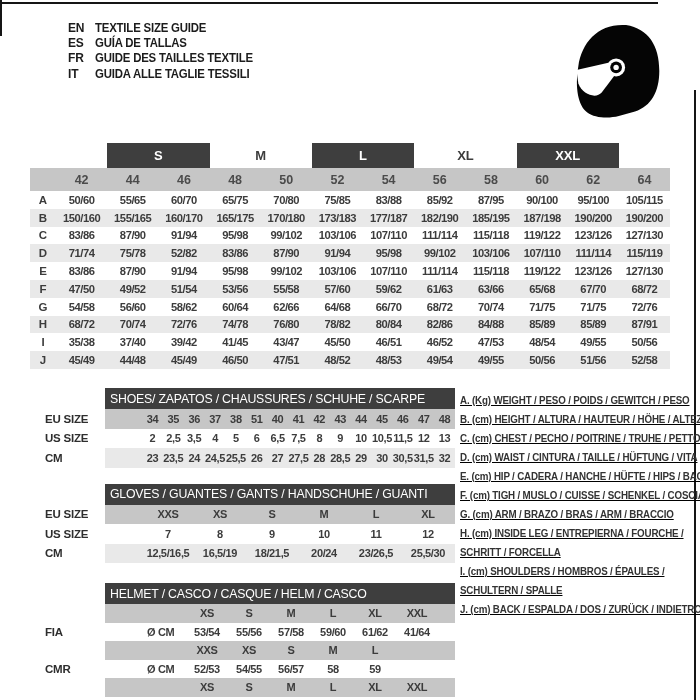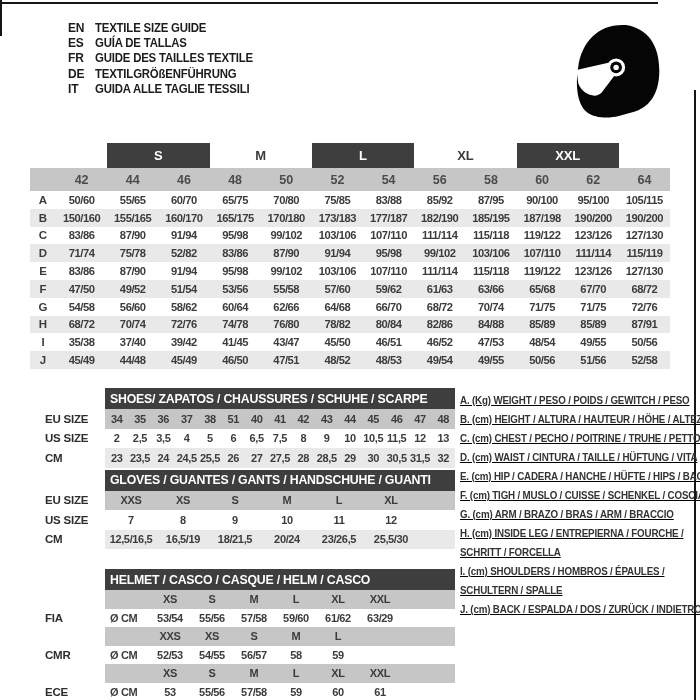--- a/index.html
+++ b/index.html
@@ -35,33 +35,33 @@
   .letter-cell{display:flex;align-items:center;justify-content:center;font-weight:700;font-size:11.5px;color:#3c3c3c;}
   .val-cell{display:flex;align-items:center;justify-content:center;font-weight:700;font-size:11.2px;
             color:#3c3c3c;letter-spacing:-0.45px;}
 
   
   .bottom{position:absolute;left:30px;top:388px;width:425px;}
   .b-row{display:grid;grid-template-columns:75px 350px;height:19.5px;}
   .bar-row{height:21px;}
   .helm-row{height:18.5px;}
   .b-label{display:flex;align-items:center;font-weight:700;font-size:11.5px;color:#2e2e2e;padding-left:15px;letter-spacing:-0.2px;text-align:center;}
-  .bar{background:var(--dark,#3e3e3e);color:#fff;display:flex;align-items:center;font-weight:700;
+  .bar{background:var(--dark,#3e3e3e);color:#fff;display:flex;align-items:center;font-weight:400;
        font-size:12.3px;padding-left:5px;letter-spacing:-0.2px;white-space:nowrap;overflow:hidden;}
-  .b-band{display:grid;}
+  .b-band{display:grid;padding-left:37px;}
   .shoes-band{grid-template-columns:repeat(15,1fr);}
   .gloves-band{grid-template-columns:repeat(6,52px) 1fr;}
   .helm-band{grid-template-columns:44px repeat(6,42px) 1fr;}
   .gray{background:var(--band,#c6c6c6);}
   .stripe{background:var(--stripe,#e9e9e9);}
   .white{background:transparent;}
   .b-val{display:flex;align-items:center;justify-content:center;font-weight:700;font-size:11px;
          color:#3c3c3c;letter-spacing:-0.35px;white-space:nowrap;}
   .unit-cell{justify-content:flex-start;padding-left:5px;}
-  .gloves-sect{margin-top:2px;}
+  .gloves-sect{margin-top:16px;}
   .helm-sect{margin-top:20px;}
 
   
   .legend{position:absolute;left:460px;top:391px;width:238px;text-decoration:underline;}
   .lg-line{white-space:nowrap;font-weight:700;font-size:11.5px;color:#333;line-height:19px;
            letter-spacing:-0.2px;transform:scaleX(0.85);transform-origin:0 50%;}
 </style>
 </head>
 <body>
 
@@ -75,24 +75,20 @@
         <div class="lang-code">EN</div>
         <div class="lang-label">TEXTILE SIZE GUIDE</div>
       </div>
       <div class="lang-row">
         <div class="lang-code">ES</div>
         <div class="lang-label">GUÍA DE TALLAS</div>
       </div>
       <div class="lang-row">
         <div class="lang-code">FR</div>
         <div class="lang-label">GUIDE DES TAILLES TEXTILE</div>
-      </div>
-      <div class="lang-row">
-        <div class="lang-code">DE</div>
-        <div class="lang-label">TEXTILGRÖßENFÜHRUNG</div>
       </div>
       <div class="lang-row">
         <div class="lang-code">IT</div>
         <div class="lang-label">GUIDA ALLE TAGLIE TESSILI</div>
       </div>
     </div>
 
   <div class="helmet">
     <svg viewBox="0 0 100 110" width="90" height="102" aria-hidden="true">
       <path d="M60 4 C30 2 11 22 7 50 C3 74 7 94 17 101 C25 107 40 108 52 105 L70 100 C88 94 97 78 97 55 C97 27 85 8 60 4 Z" fill="#050505"></path>
@@ -412,21 +408,21 @@
           </div>
           <div class="b-row helm-row">
             <div class="b-label">FIA</div>
             <div class="b-band helm-band white">
               <div class="b-val unit-cell">Ø CM</div>
               <div class="b-val">53/54</div>
               <div class="b-val">55/56</div>
               <div class="b-val">57/58</div>
               <div class="b-val">59/60</div>
               <div class="b-val">61/62</div>
-              <div class="b-val">63/29</div>
+              <div class="b-val">41/64</div>
             </div>
           </div>
           <div class="b-row helm-row">
             <div class="b-label"></div>
             <div class="b-band helm-band gray">
               <div class="b-val unit-cell"></div>
               <div class="b-val">XXS</div>
               <div class="b-val">XS</div>
               <div class="b-val">S</div>
               <div class="b-val">M</div>

